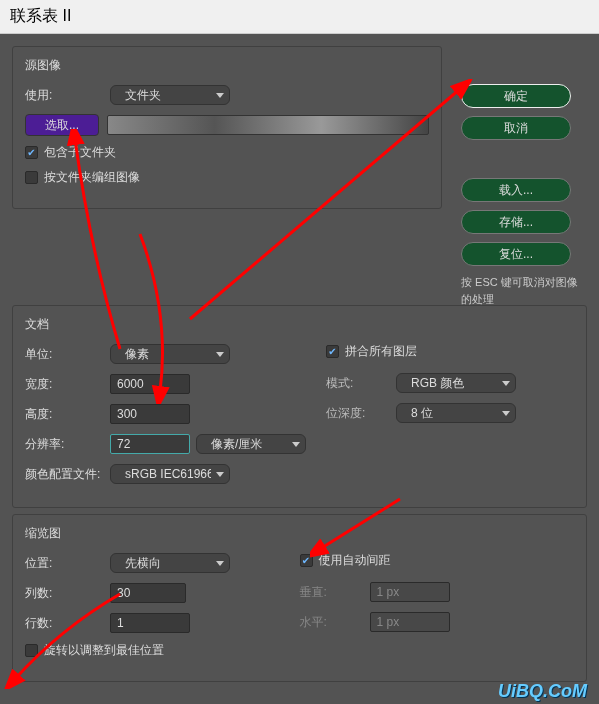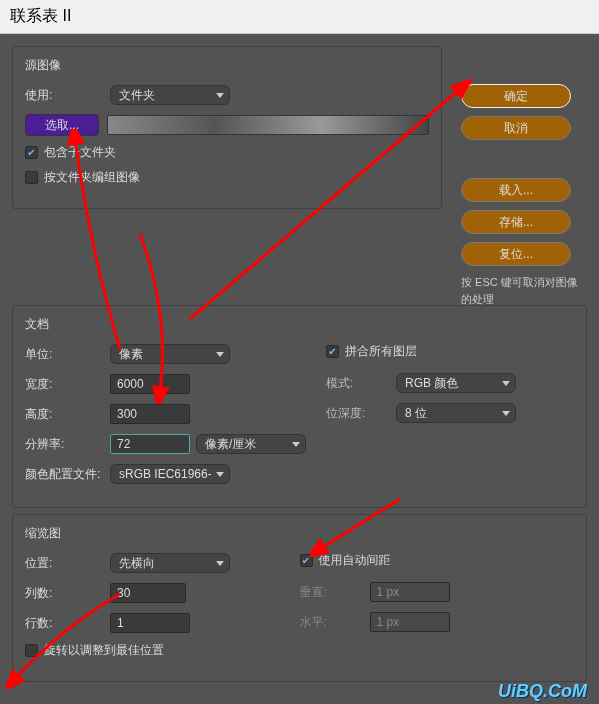--- a/index.html
+++ b/index.html
@@ -5,27 +5,27 @@
 * { box-sizing: border-box; margin: 0; padding: 0; font-family: "Microsoft YaHei", sans-serif; }
 body { background: #fff; width: 599px; height: 704px; overflow: hidden; position: relative; }
 .window { width: 599px; height: 704px; }
 .titlebar { background: #f0f0f0; padding: 6px 10px; font-size: 16px; color: #000; border-bottom: 1px solid #ccc; }
 .content { background: #535353; height: calc(100% - 28px); padding: 12px; position: relative; color: #ddd; font-size: 12px; }
 .panel { border: 1px solid #404040; border-radius: 3px; padding: 10px 12px 14px 12px; margin-bottom: 6px; position: relative; }
 .panel-title { font-size: 12px; color: #ddd; margin-bottom: 10px; }
 .row { display: flex; align-items: center; margin-bottom: 8px; min-height: 22px; }
 .label { width: 85px; font-size: 12px; color: #ddd; }
 .label2 { width: 70px; font-size: 12px; color: #bbb; }
-.select { background: #444; border: 1px solid #333; color: #ddd; font-size: 12px; padding: 2px 18px 2px 8px; height: 20px; appearance: none; position: relative; border-radius: 6px; }
+.select { background: #444; border: 1px solid #333; color: #ddd; font-size: 12px; padding: 2px 18px 2px 14px; height: 20px; appearance: none; position: relative; border-radius: 6px; }
 .select-wrap { position: relative; display: inline-block; }
 .select-wrap::after { content: ""; position: absolute; right: 6px; top: 8px; border-left: 4px solid transparent; border-right: 4px solid transparent; border-top: 5px solid #ccc; pointer-events: none; }
 .input { background: #3a3a3a; border: 1px solid #2a2a2a; color: #ddd; font-size: 12px; padding: 2px 6px; height: 20px; border-radius: 2px; }
 .input.disabled { color: #888; background: #484848; }
 .btn { background: #4c1d95; border: 1px solid #333; border-radius: 10px; color: #ddd; font-size: 12px; padding: 2px 14px; height: 22px; cursor: pointer; }
-.btn-pill { width: 110px; height: 24px; border-radius: 12px; background: #a16207; border: 1px solid #777; color: #ddd; font-size: 12px; display: block; margin-bottom: 8px; cursor: pointer; }
+.btn-pill { width: 110px; height: 24px; border-radius: 12px; background: #14532d; border: 1px solid #777; color: #ddd; font-size: 12px; display: block; margin-bottom: 8px; cursor: pointer; }
 .btn-pill.primary { border: 1px solid #eee; }
 .sidebar-buttons { position: absolute; right: 18px; top: 50px; width: 120px; }
 .hint-text { font-size: 11px; color: #ccc; line-height: 1.5; margin-top: 8px; }
 .checkbox-row { display: flex; align-items: center; gap: 6px; margin-bottom: 8px; }
 .chk { width: 13px; height: 13px; background: #3a3a3a; border: 1px solid #2a2a2a; display: inline-flex; align-items: center; justify-content: center; border-radius: 2px; cursor: pointer; }
 .chk.checked::after { content: "✔"; font-size: 10px; color: #6fb8ff; }
 .source-panel { width: 430px; }
 .doc-cols { display: flex; gap: 20px; }
 .doc-col { flex: 1; }
 .path-bar { background: linear-gradient(to right, #888, #555, #999, #444); height: 20px; flex: 1; border: 1px solid #333; border-radius: 2px; }

